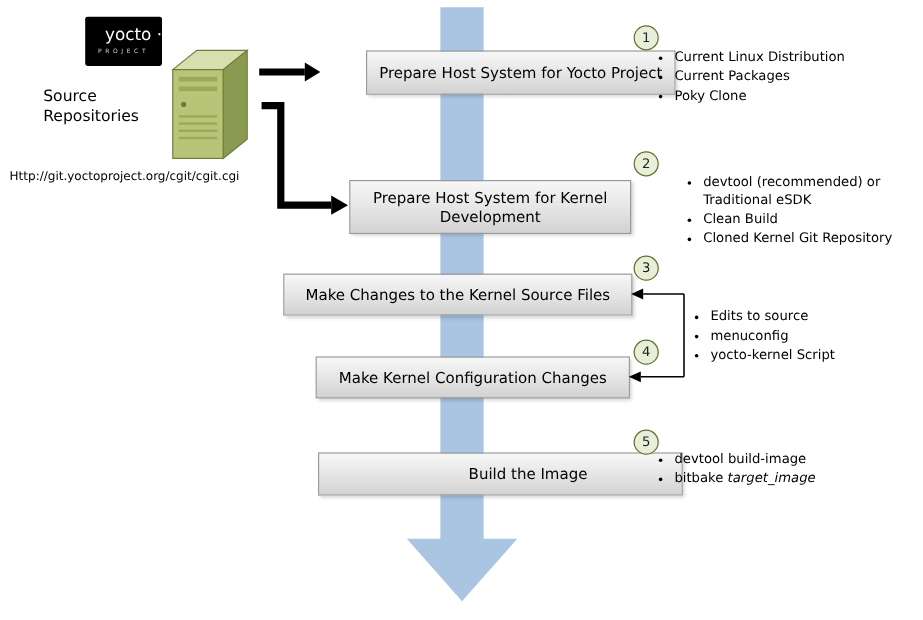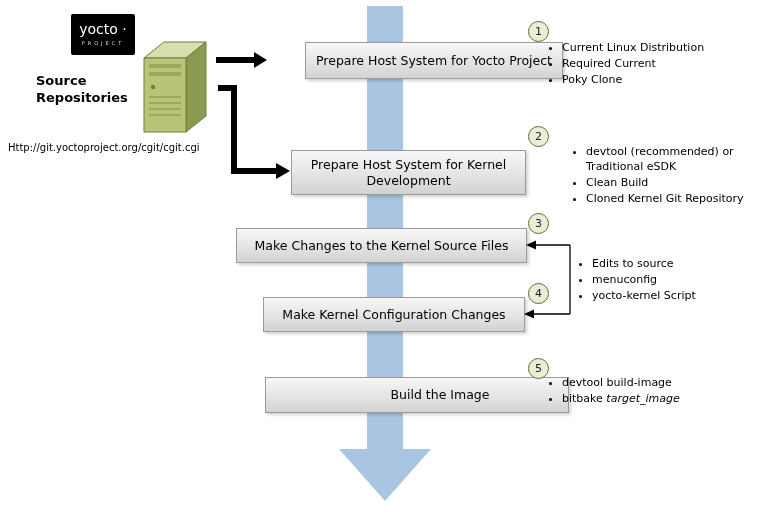--- a/index.html
+++ b/index.html
@@ -3,26 +3,26 @@
 <meta charset="utf-8">
 <style>
   html,body{margin:0;padding:0;background:#fff;}
   .canvas{position:relative;width:769px;height:517px;background:#fff;
           font-family:"DejaVu Sans", sans-serif;overflow:hidden;color:#000;}
   .layer{position:absolute;left:0;top:0;pointer-events:none;}
 
   
   .logo{position:absolute;left:71px;top:14px;width:64px;height:41px;background:#000;
         color:#fff;border-radius:2px;text-align:center;}
-  .logo-brand{font-size:14px;margin-top:7px;}
+  .logo-brand{font-size:14px;margin-top:7px;text-align:right;}
   .logo-sub{font-size:5px;letter-spacing:3px;margin-top:3px;color:#ddd;}
 
   .server{position:absolute;left:134px;top:34px;}
 
-  .src-label{position:absolute;left:36px;top:72px;font-size:13px;font-weight:bold;
+  .src-label{position:absolute;left:36px;top:72px;font-size:13px;font-weight:normal;
              white-space:pre-line;line-height:17px;}
   .src-url{position:absolute;left:8px;top:142px;font-size:10px;}
 
   
   .step-box{position:absolute;display:flex;align-items:center;justify-content:center;
             text-align:center;font-size:12.5px;line-height:16px;color:#000;
             background:linear-gradient(180deg,#f7f7f7 0%,#e4e4e4 55%,#d2d2d2 100%);
             border:1px solid #9a9a9a;box-shadow:2px 2px 3px rgba(0,0,0,.18);}
   #box1{left:265px;top:42px;width:256px;height:35px;margin-left:40px;}
   #box2{left:291px;top:150px;width:233px;height:43px;}
@@ -117,21 +117,21 @@
   </svg>
 
   <div class="badge" id="badge1">1</div>
   <div class="badge" id="badge2">2</div>
   <div class="badge" id="badge3">3</div>
   <div class="badge" id="badge4">4</div>
   <div class="badge" id="badge5">5</div>
 
   <ul class="blist" id="list1">
     <li><span>Current Linux Distribution</span></li>
-    <li><span>Required Current</span></li>
+    <li><span>Current Packages</span></li>
     <li><span>Poky Clone</span></li>
   </ul>
 
   <ul class="blist" id="list2">
     <li><span>devtool (recommended) or Traditional eSDK</span></li>
     <li><span>Clean Build</span></li>
     <li><span>Cloned Kernel Git Repository</span></li>
   </ul>
 
   <ul class="blist" id="list5">

